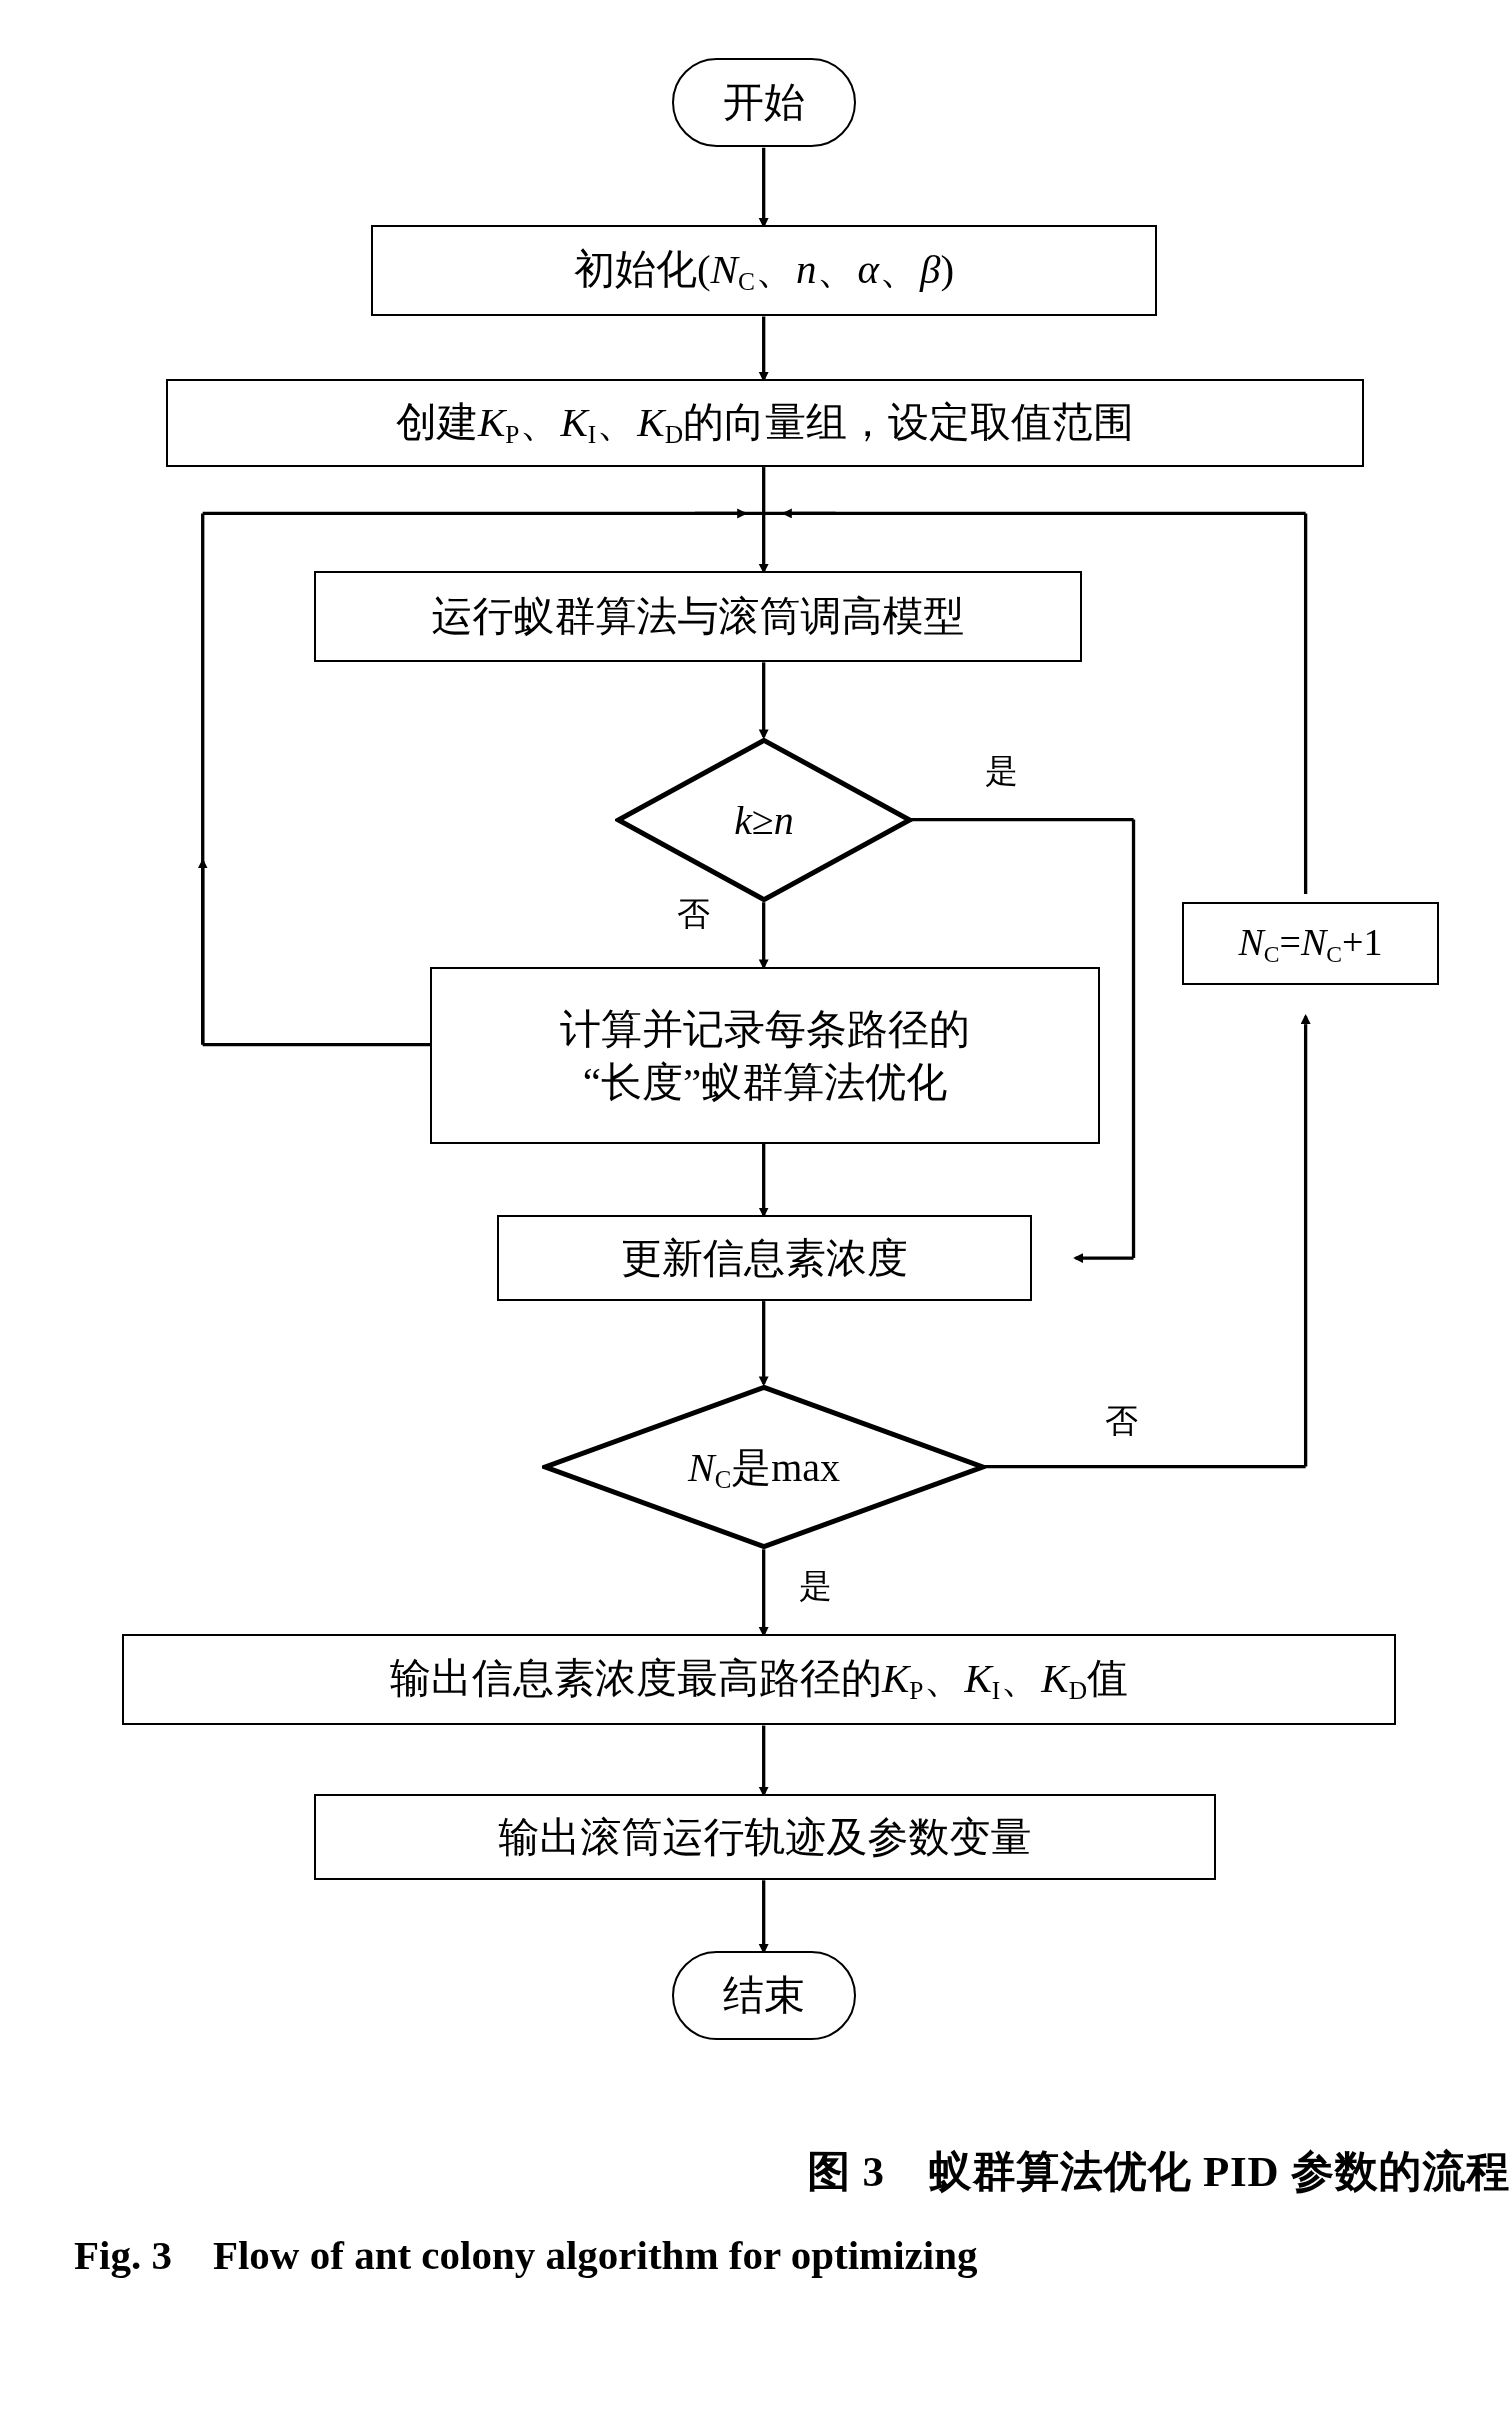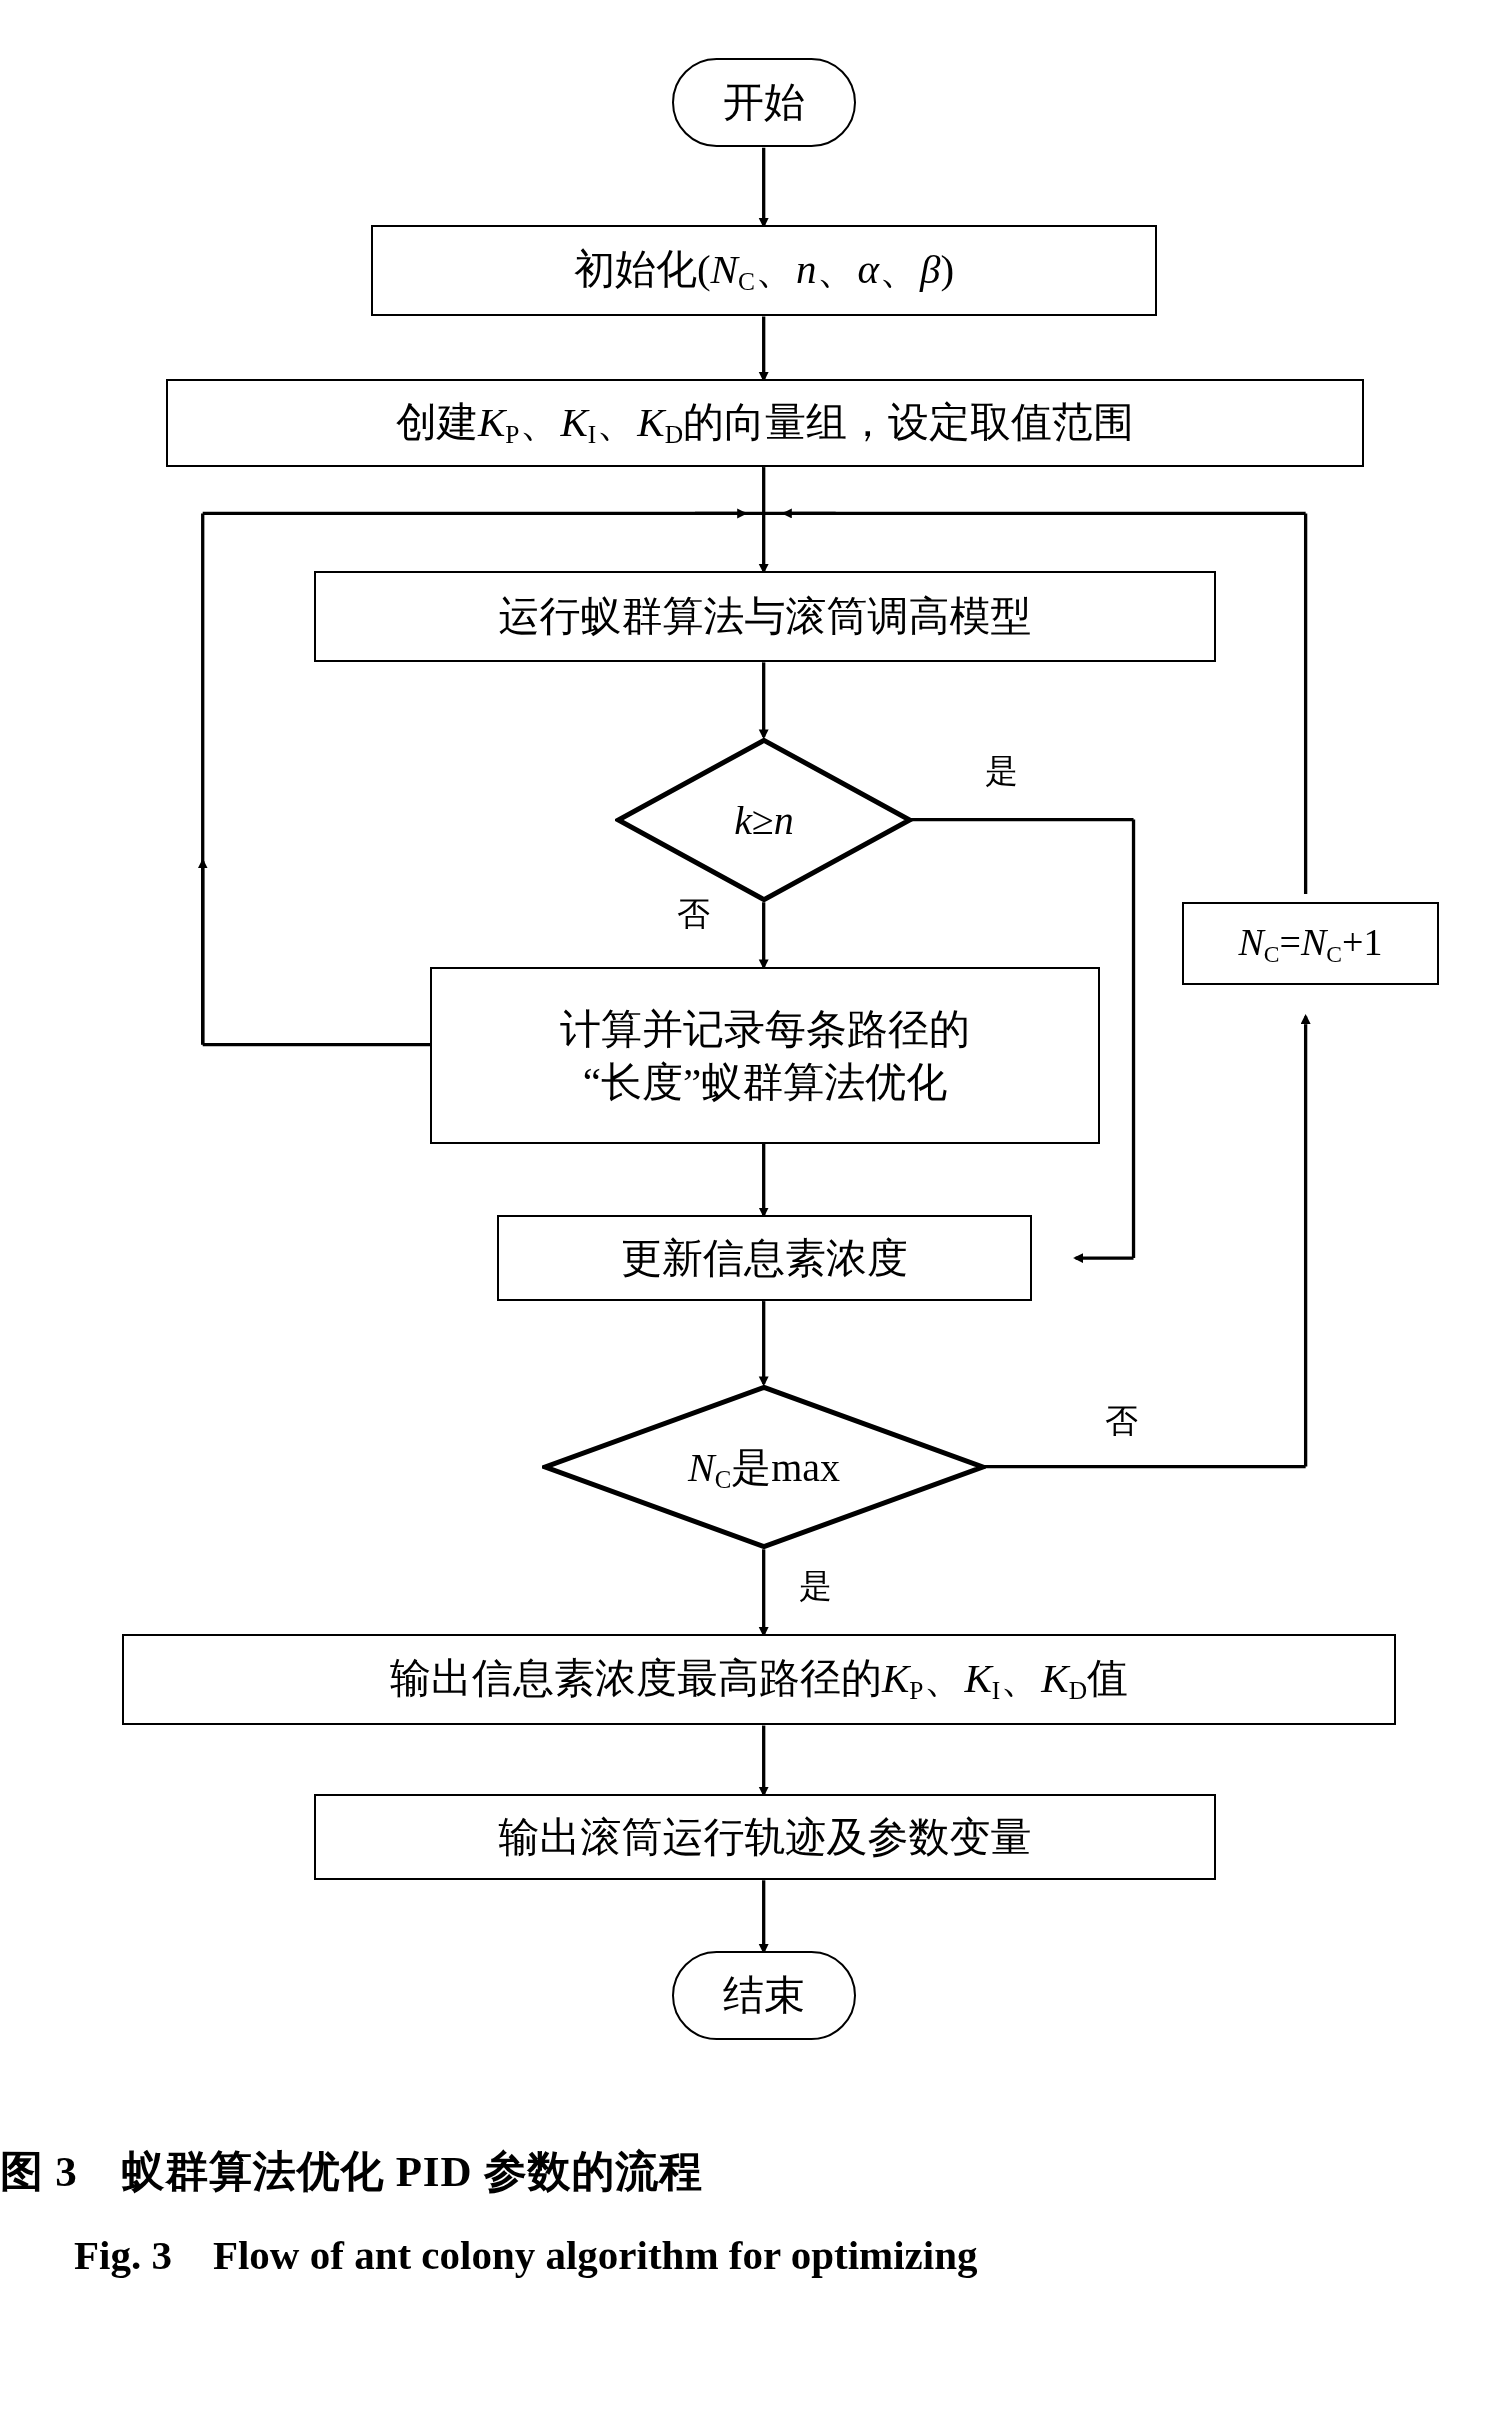--- a/index.html
+++ b/index.html
@@ -62,21 +62,21 @@
   .ital {
     font-style: italic;
   }
   sub {
     font-size: 0.62em;
     vertical-align: -0.28em;
     font-style: normal;
   }
   .cap {
     position: absolute;
-    text-align: left;
+    text-align: right;
     font-weight: bold;
   }
   #caption-cn {
     left: 0;
     top: 2143px;
     width: 1510px;
     font-size: 43px;
     letter-spacing: 0.8px;
   }
   #caption-en {
@@ -158,21 +158,21 @@
   </div>
 
   <div class="node" style="left:166px; top:379px; width:1198px; height:88px; font-size:41px;">
     <span>创建<span class="ital">K</span><sub>P</sub>、<span class="ital">K</span><sub>I</sub>、<span class="ital">K</span><sub>D</sub>的向量组，设定取值范围</span>
   </div>
 
   <div class="node" style="left:371px; top:225px; width:786px; height:91px; font-size:41px;">
     <span>初始化(<span class="ital">N</span><sub>C</sub>、<span class="ital">n</span>、<span class="ital">α</span>、<span class="ital">β</span>)</span>
   </div>
 
-  <div class="node" style="left:314px; top:571px; width:902px; height:91px; font-size:41px;">
+  <div class="node" style="left:314px; top:571px; width:768px; height:91px; font-size:41px;">
     <span>运行蚁群算法与滚筒调高模型</span>
   </div>
 
   <div class="diamond-wrap" style="left:615px; top:737px; width:298px; height:166px;">
     <svg class="diamond-shape" viewBox="0 0 360 200" preserveAspectRatio="none">
       <polygon points="180,4 356,100 180,196 4,100" fill="#fff" stroke="#000" stroke-width="5" vector-effect="non-scaling-stroke"></polygon>
     </svg>
     <div class="diamond-label" style="font-size:40px;">
       <span class="ital">k</span>≥<span class="ital">n</span>
     </div>

